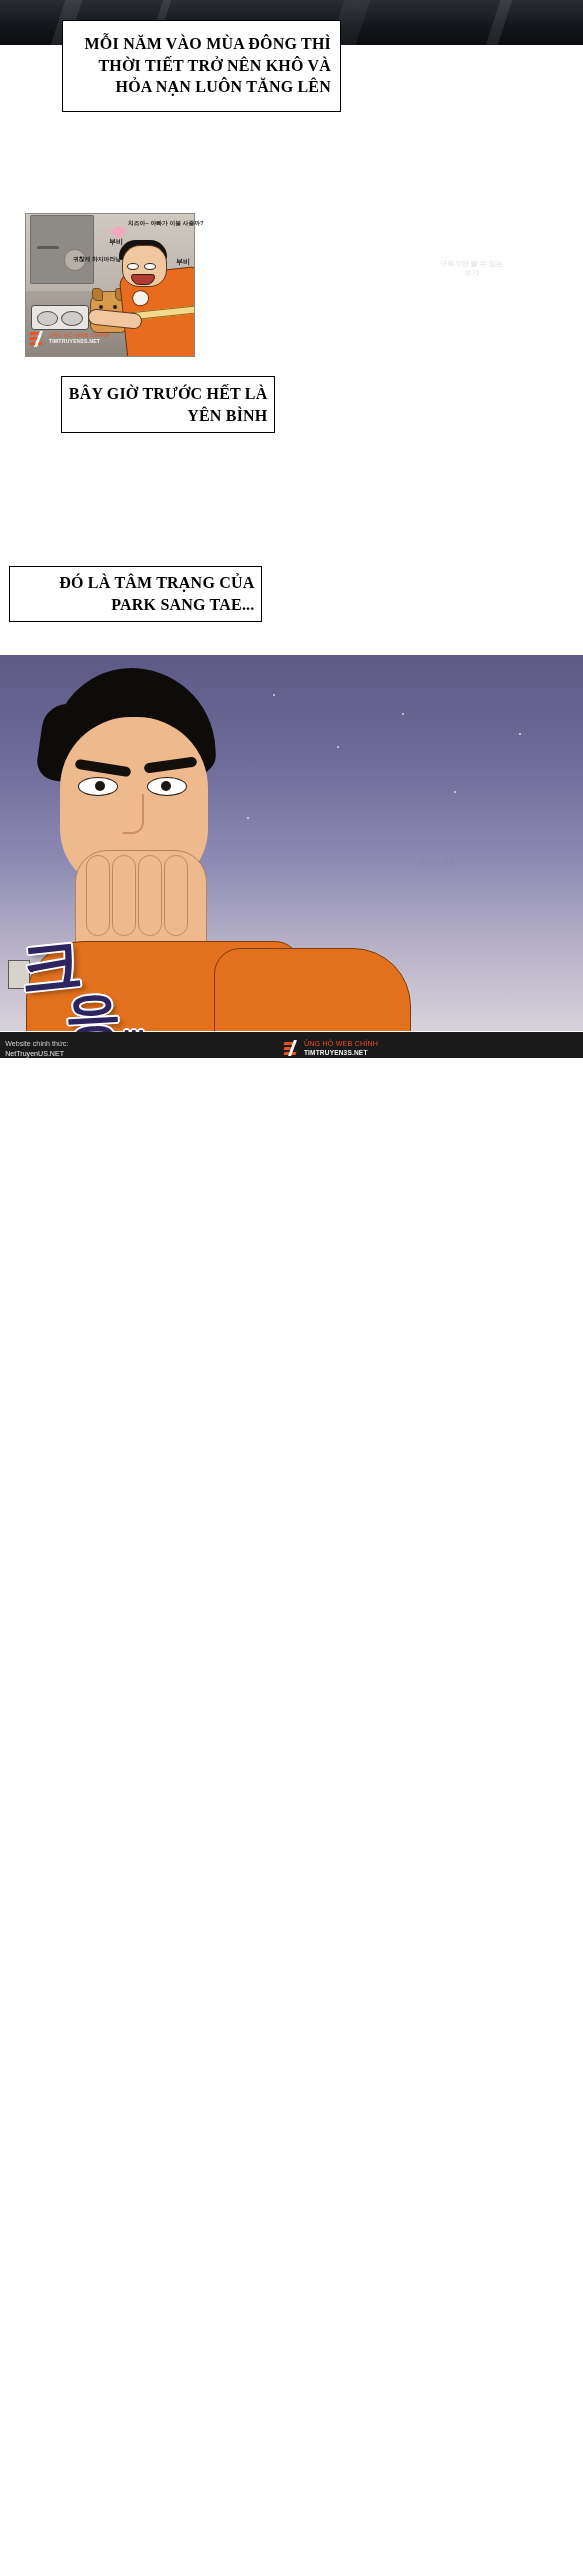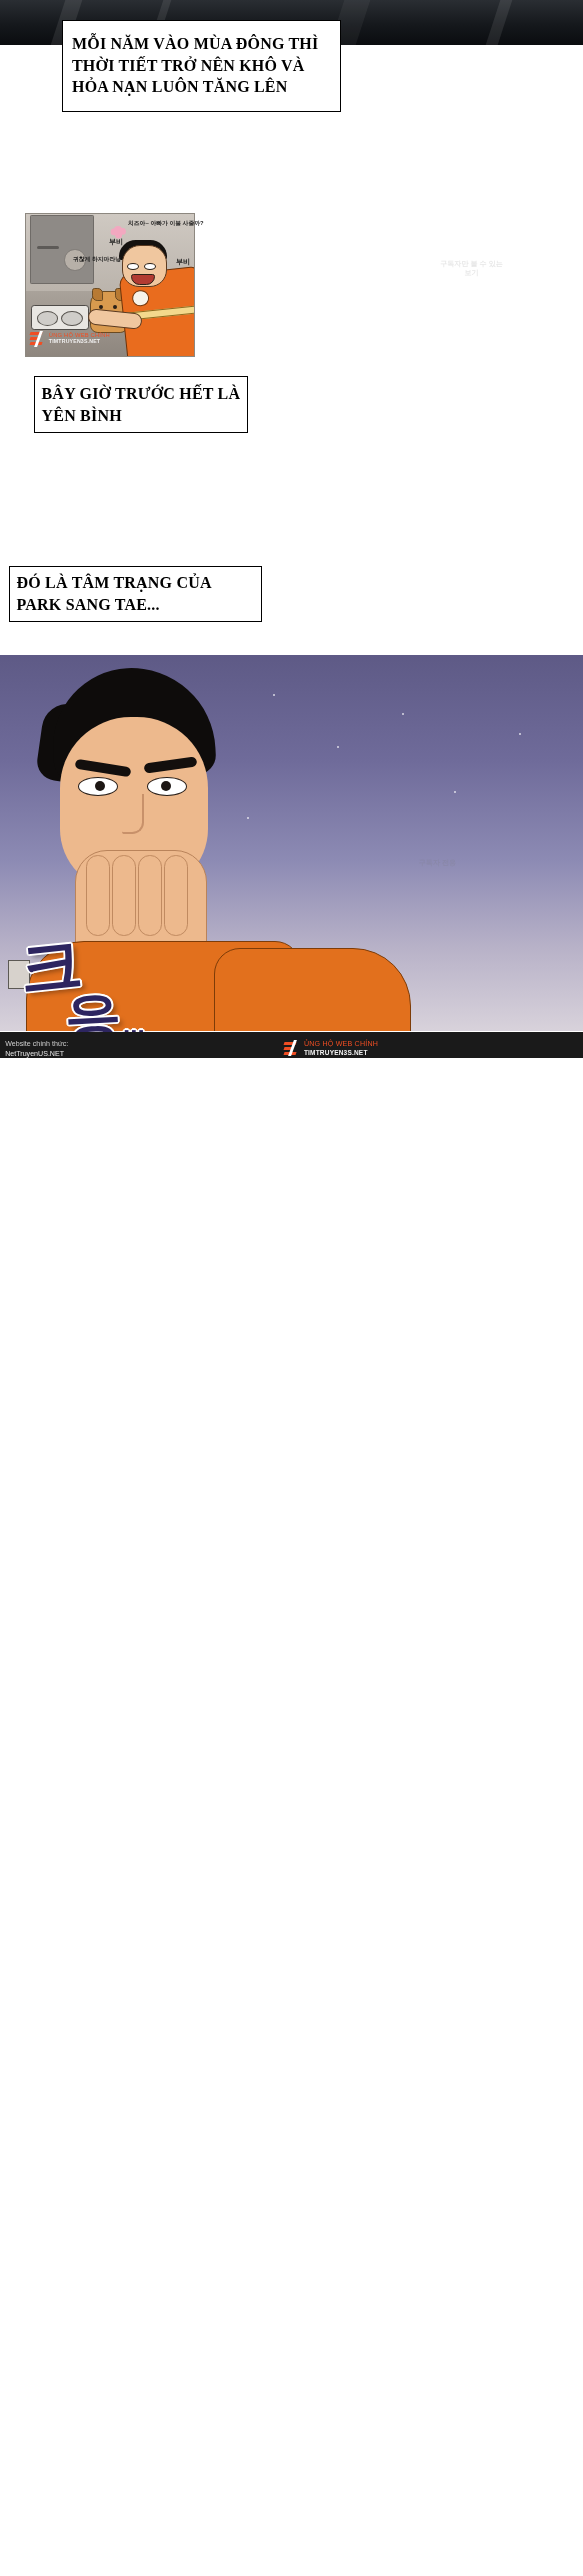--- a/index.html
+++ b/index.html
@@ -38,36 +38,36 @@
 
   
   .caption {
     position: absolute;
     background: #ffffff;
     border: 1.9px solid #000000;
     box-sizing: border-box;
     display: flex;
     align-items: center;
     justify-content: center;
-    text-align: left;
+    text-align: right;
     font-family: "Liberation Serif", serif;
     font-weight: bold;
     color: #000000;
     letter-spacing: 0.2px;
     line-height: 1.35;
   }
 
   #cap-1 {
     left: 62px; top: 19.5px;
     width: 279px; height: 92px;
     font-size: 16px;
     padding: 3.9px 9px;
   }
   #cap-2 {
-    left: 34px; top: 376px;
+    left: 61px; top: 376px;
     width: 214px; height: 57px;
     font-size: 16px;
     padding: 2.6px 6.5px;
   }
   #cap-3 {
     left: 64px; top: 510px;
     width: 162px; height: 75px;
     font-size: 16px;
     padding: 2.6px 6.5px;
     z-index: 4;

